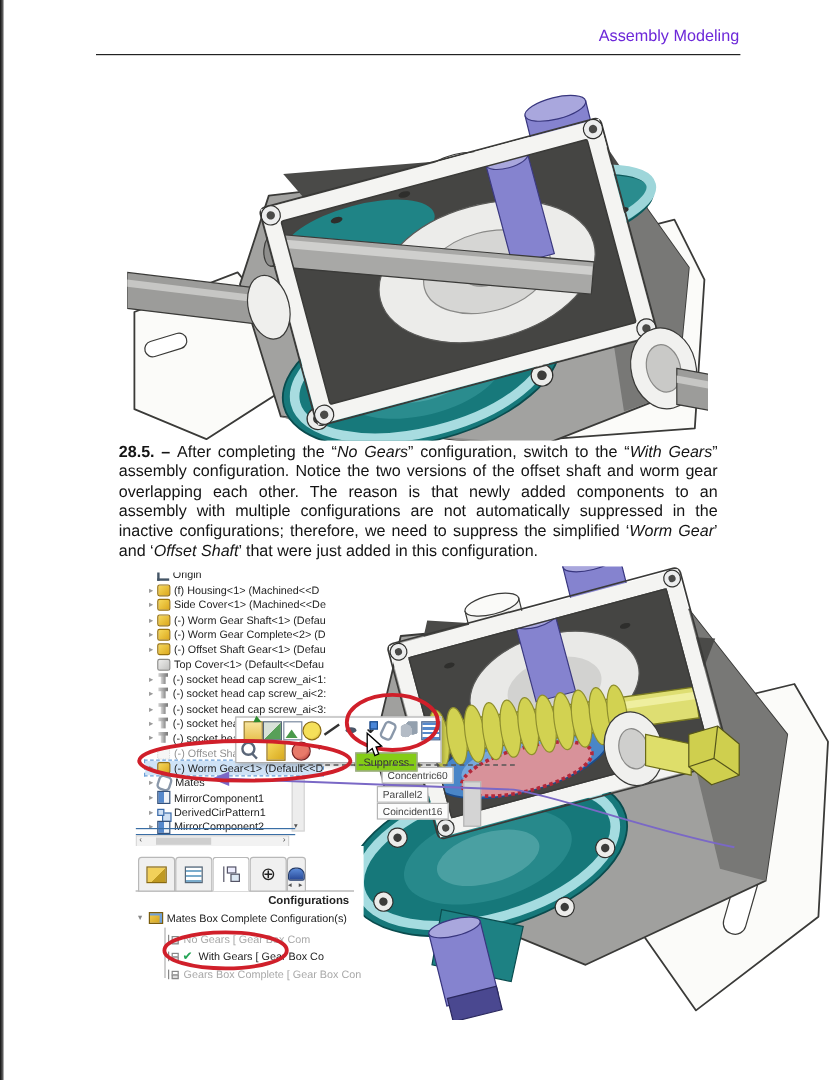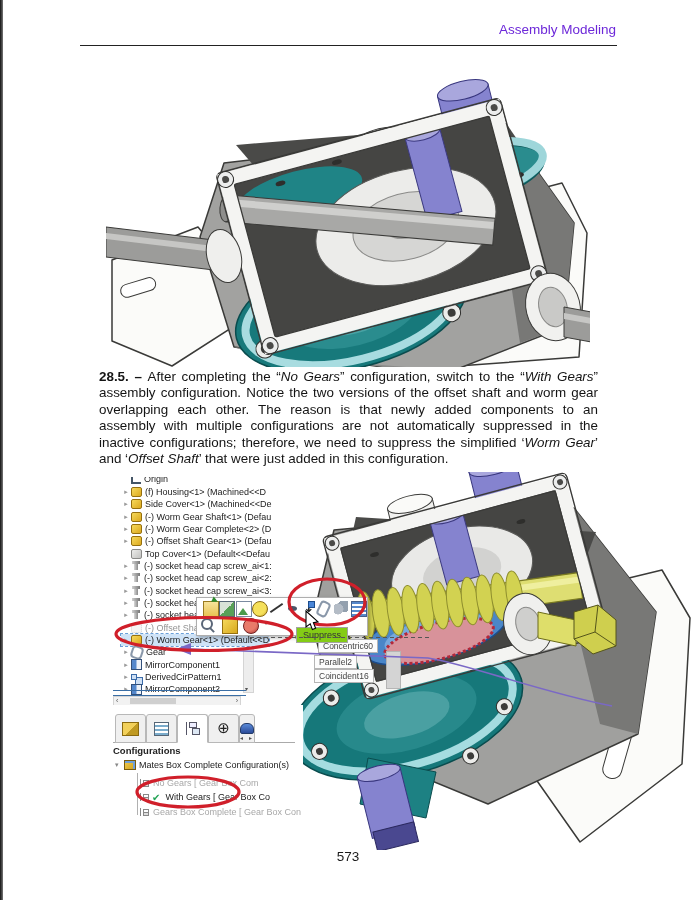--- a/index.html
+++ b/index.html
@@ -83,21 +83,21 @@
        display:flex;align-items:center;justify-content:center;}
   .tab.sel{background:#fff;border-bottom-color:#fff;}
   .tabi-featuremanager{width:15px;height:12px;background:linear-gradient(135deg,#f2d05a 55%,#c09a22 55%);border:1px solid #8a6a10;}
   .tabi-propertymanager{width:13px;height:12px;border:1px solid #567;background:repeating-linear-gradient(180deg,#fff 0 2px,#7aaccc 2px 4px);}
   .tabi-configurationmanager{width:13px;height:13px;position:relative;border-left:1px solid #556;}
   .tabi-configurationmanager::before{content:"";position:absolute;left:2px;top:0;width:6px;height:4px;border:1px solid #556;background:#eef;}
   .tabi-configurationmanager::after{content:"";position:absolute;left:5px;bottom:0;width:6px;height:5px;border:1px solid #556;background:#dde8f4;}
   .tabi-dimxpertmanager{font-size:15px;color:#222;line-height:13px;font-family:"DejaVu Sans",sans-serif;}
   .tabi-displaymanager{width:12px;height:9px;background:linear-gradient(180deg,#5a8ad8,#2a4a98);border-radius:6px 6px 2px 2px;border:1px solid #223a6a;}
   #tab-nav{left:240px;top:734px;z-index:5;font-size:6px;color:#555;font-family:"DejaVu Sans",sans-serif;letter-spacing:2px;}
-  #config-title{left:113px;top:745px;width:178px;text-align:left;font-size:9.5px;font-weight:bold;color:#222;z-index:4;}
+  #config-title{left:113px;top:745px;width:178px;text-align:right;font-size:9.5px;font-weight:bold;color:#222;z-index:4;}
   #config-tree{left:113px;top:756px;width:190px;height:66px;z-index:4;font-size:9px;}
   .cfg-row{position:absolute;height:13px;display:flex;align-items:center;white-space:nowrap;color:#222;}
   .cfg-row.gray{color:#a8a8a8;}
   .cfg-row .arr{width:9px;font-size:7px;color:#888;font-family:"DejaVu Sans",sans-serif;}
   .cfg-row .chk{color:#23a455;font-weight:bold;font-size:10px;margin:0 2px;font-family:"DejaVu Sans",sans-serif;}
   .cfg-row .lab{margin-left:3px;}
   #cfg-bracket{position:absolute;left:24px;top:17px;width:1px;height:42px;background:#b0b0b0;}
   
   #figure1{left:106px;top:75px;width:484px;height:292px;z-index:1;}
   #figure2{left:276px;top:472px;width:420px;height:378px;z-index:1;}
@@ -393,21 +393,21 @@
           <span class="lab">(-) Offset Shaf</span>
         </div>
         <div class="tree-row sel" style="top: 156.96px; left: 8px;">
           <span class="arr">▸</span>
           <span class="ti ti-part-yellow"></span>
           <span class="lab">(-) Worm Gear&lt;1&gt; (Default&lt;&lt;D</span>
         </div>
         <div class="tree-row" style="top: 169.29px; left: 8px;">
           <span class="arr">▸</span>
           <span class="ti ti-mates"></span>
-          <span class="lab">Gear</span>
+          <span class="lab">Mates</span>
         </div>
         <div class="tree-row" style="top: 181.62px; left: 8px;">
           <span class="arr">▸</span>
           <span class="ti ti-mirror"></span>
           <span class="lab">MirrorComponent1</span>
         </div>
         <div class="tree-row" style="top: 193.95px; left: 8px;">
           <span class="arr">▸</span>
           <span class="ti ti-pattern"></span>
           <span class="lab">DerivedCirPattern1</span>
@@ -505,15 +505,14 @@
   <path d="M 612,706 C 540,692 468,664 428,658 L 190,649" fill="none" stroke="#7a68c6" stroke-width="1.6"></path>
   <polygon points="176,649 191,643 191,655" fill="#7a68c6"></polygon>
   <ellipse cx="204" cy="634" rx="88" ry="16.5" fill="none" stroke="#d01f2a" stroke-width="3.2"></ellipse>
   <ellipse cx="327" cy="602" rx="38" ry="23" fill="none" stroke="#d01f2a" stroke-width="3.2"></ellipse>
   <ellipse cx="188" cy="792" rx="51" ry="15" fill="none" stroke="#d01f2a" stroke-width="3.2"></ellipse>
   <g transform="translate(306,611)">
     <polygon points="0,0 0,16 4.2,12.8 6.4,18.6 9.6,17.3 7.4,11.6 12,10.8" fill="#ffffff" stroke="#000000" stroke-width="1.1"></polygon>
   </g>
 </svg>
 
-<div class="abs" id="page-number">573</div>
 
 </div>
 
 </body></html>

